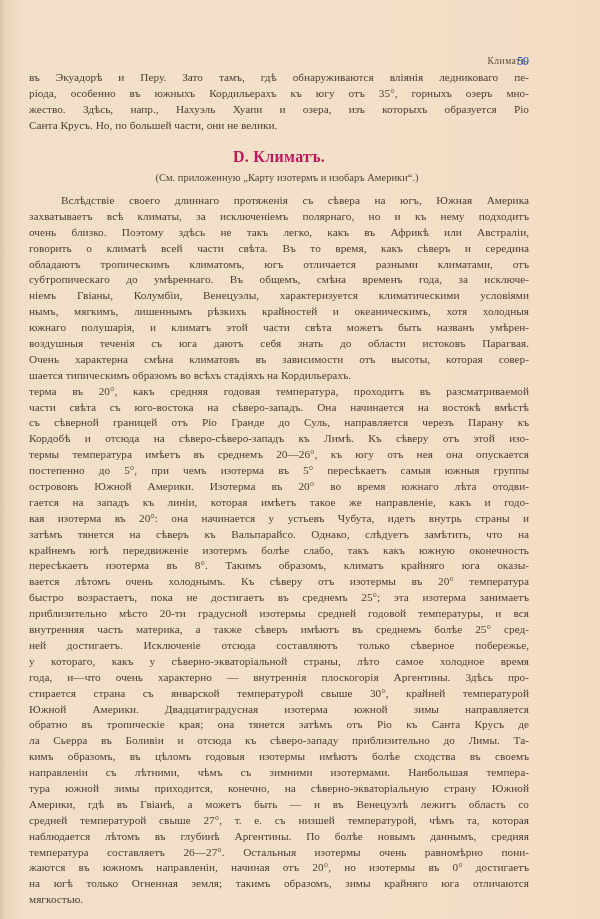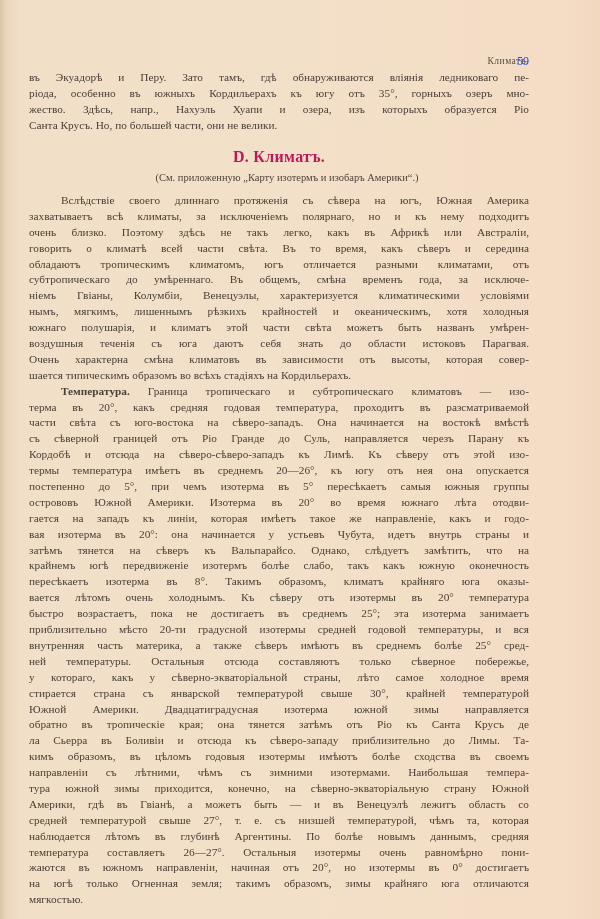--- a/index.html
+++ b/index.html
@@ -121,39 +121,39 @@
       <span class="line">субтропическаго до умѣреннаго.  Въ общемъ, смѣна временъ года, за исключе-</span>
       <span class="line">ніемъ Гвіаны, Колумбіи, Венецуэлы, характеризуется климатическими условіями</span>
       <span class="line">нымъ, мягкимъ, лишеннымъ рѣзкихъ крайностей и океаническимъ, хотя холодныя</span>
       <span class="line">южнаго полушарія, и климатъ этой части свѣта можетъ быть названъ умѣрен-</span>
       <span class="line">воздушныя теченія съ юга даютъ себя знать до области истоковъ Парагвая.</span>
       <span class="line">Очень характерна смѣна климатовъ въ зависимости отъ высоты, которая совер-</span>
       <span class="line last">шается типическимъ образомъ во всѣхъ стадіяхъ на Кордильерахъ.</span>
     </div>
 
     <div>
-      <span class="line indent"><span class="bold-term">Температура.</span> <span>Граница тропическаго и субтропическаго климатовъ — изо-</span></span>
       <span class="line">терма въ 20°, какъ средняя годовая температура, проходитъ въ разсматриваемой</span>
       <span class="line">части свѣта съ юго-востока на сѣверо-западъ.  Она начинается на востокѣ вмѣстѣ</span>
       <span class="line">съ сѣверной границей отъ Ріо Гранде до Суль, направляется черезъ Парану къ</span>
       <span class="line">Кордобѣ и отсюда на сѣверо-сѣверо-западъ къ Лимѣ.  Къ сѣверу отъ этой изо-</span>
       <span class="line">термы температура имѣетъ въ среднемъ 20—26°, къ югу отъ нея она опускается</span>
       <span class="line">постепенно до 5°, при чемъ изотерма въ 5° пересѣкаетъ самыя южныя группы</span>
       <span class="line">острововъ Южной Америки.  Изотерма въ 20° во время южнаго лѣта отодви-</span>
       <span class="line">гается на западъ къ линіи, которая имѣетъ такое же направленіе, какъ и годо-</span>
       <span class="line">вая изотерма въ 20°: она начинается у устьевъ Чубута, идетъ внутрь страны и</span>
       <span class="line">затѣмъ тянется на сѣверъ къ Вальпарайсо.  Однако, слѣдуетъ замѣтить, что на</span>
       <span class="line">крайнемъ югѣ передвиженіе изотермъ болѣе слабо, такъ какъ южную оконечность</span>
       <span class="line">пересѣкаетъ изотерма въ 8°.  Такимъ образомъ, климатъ крайняго юга оказы-</span>
       <span class="line">вается лѣтомъ очень холоднымъ.  Къ сѣверу отъ изотермы въ 20° температура</span>
       <span class="line">быстро возрастаетъ, пока не достигаетъ въ среднемъ 25°; эта изотерма занимаетъ</span>
       <span class="line">приблизительно мѣсто 20-ти градусной изотермы средней годовой температуры, и вся</span>
       <span class="line">внутренняя часть материка, а также сѣверъ имѣютъ въ среднемъ болѣе 25° сред-</span>
-      <span class="line">ней температуры.  Остальныя отсюда составляютъ только сѣверное побережье,</span>
+      <span class="line">ней достигаетъ.  Исключеніе отсюда составляютъ только сѣверное побережье,</span>
       <span class="line">у котораго, какъ у сѣверно-экваторіальной страны, лѣто самое холодное время</span>
+      <span class="line">года, и—что очень характерно — внутреннія плоскогорія Аргентины.  Здѣсь про-</span>
       <span class="line">стирается страна съ январской температурой свыше 30°, крайней температурой</span>
       <span class="line">Южной Америки.  Двадцатиградусная изотерма южной зимы направляется</span>
       <span class="line">обратно въ тропическіе края; она тянется затѣмъ отъ Ріо къ Санта Крусъ де</span>
       <span class="line">ла Сьерра въ Боливіи и отсюда къ сѣверо-западу приблизительно до Лимы.  Та-</span>
       <span class="line">кимъ образомъ, въ цѣломъ годовыя изотермы имѣютъ болѣе сходства въ своемъ</span>
       <span class="line">направленіи съ лѣтними, чѣмъ съ зимними изотермами.  Наибольшая темпера-</span>
       <span class="line">тура южной зимы приходится, конечно, на сѣверно-экваторіальную страну Южной</span>
       <span class="line">Америки, гдѣ въ Гвіанѣ, а можетъ быть — и въ Венецуэлѣ лежитъ область со</span>
       <span class="line">средней температурой свыше 27°, т. е. съ низшей температурой, чѣмъ та, которая</span>
       <span class="line">наблюдается лѣтомъ въ глубинѣ Аргентины.  По болѣе новымъ даннымъ, средняя</span>

